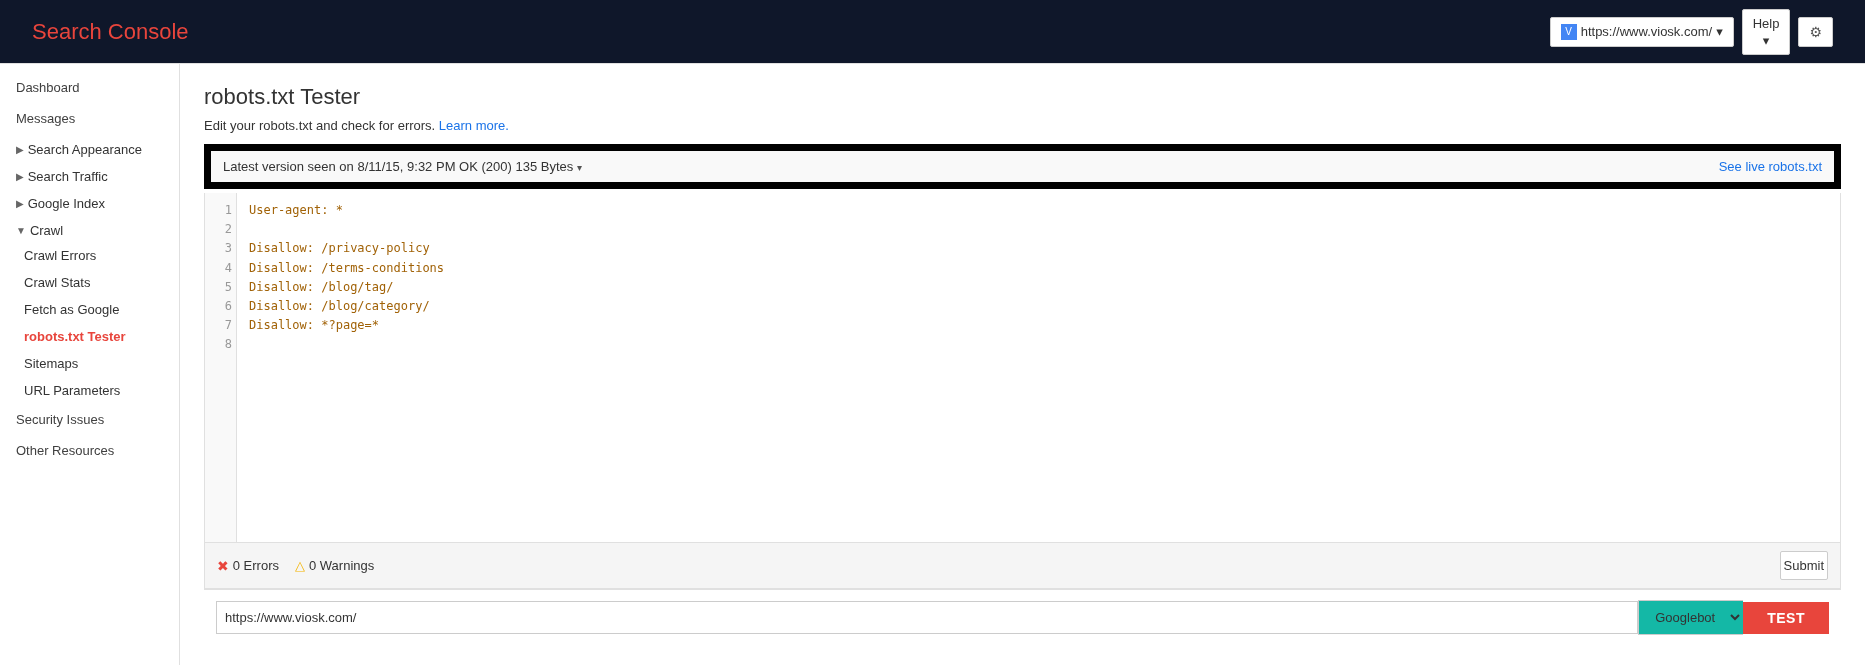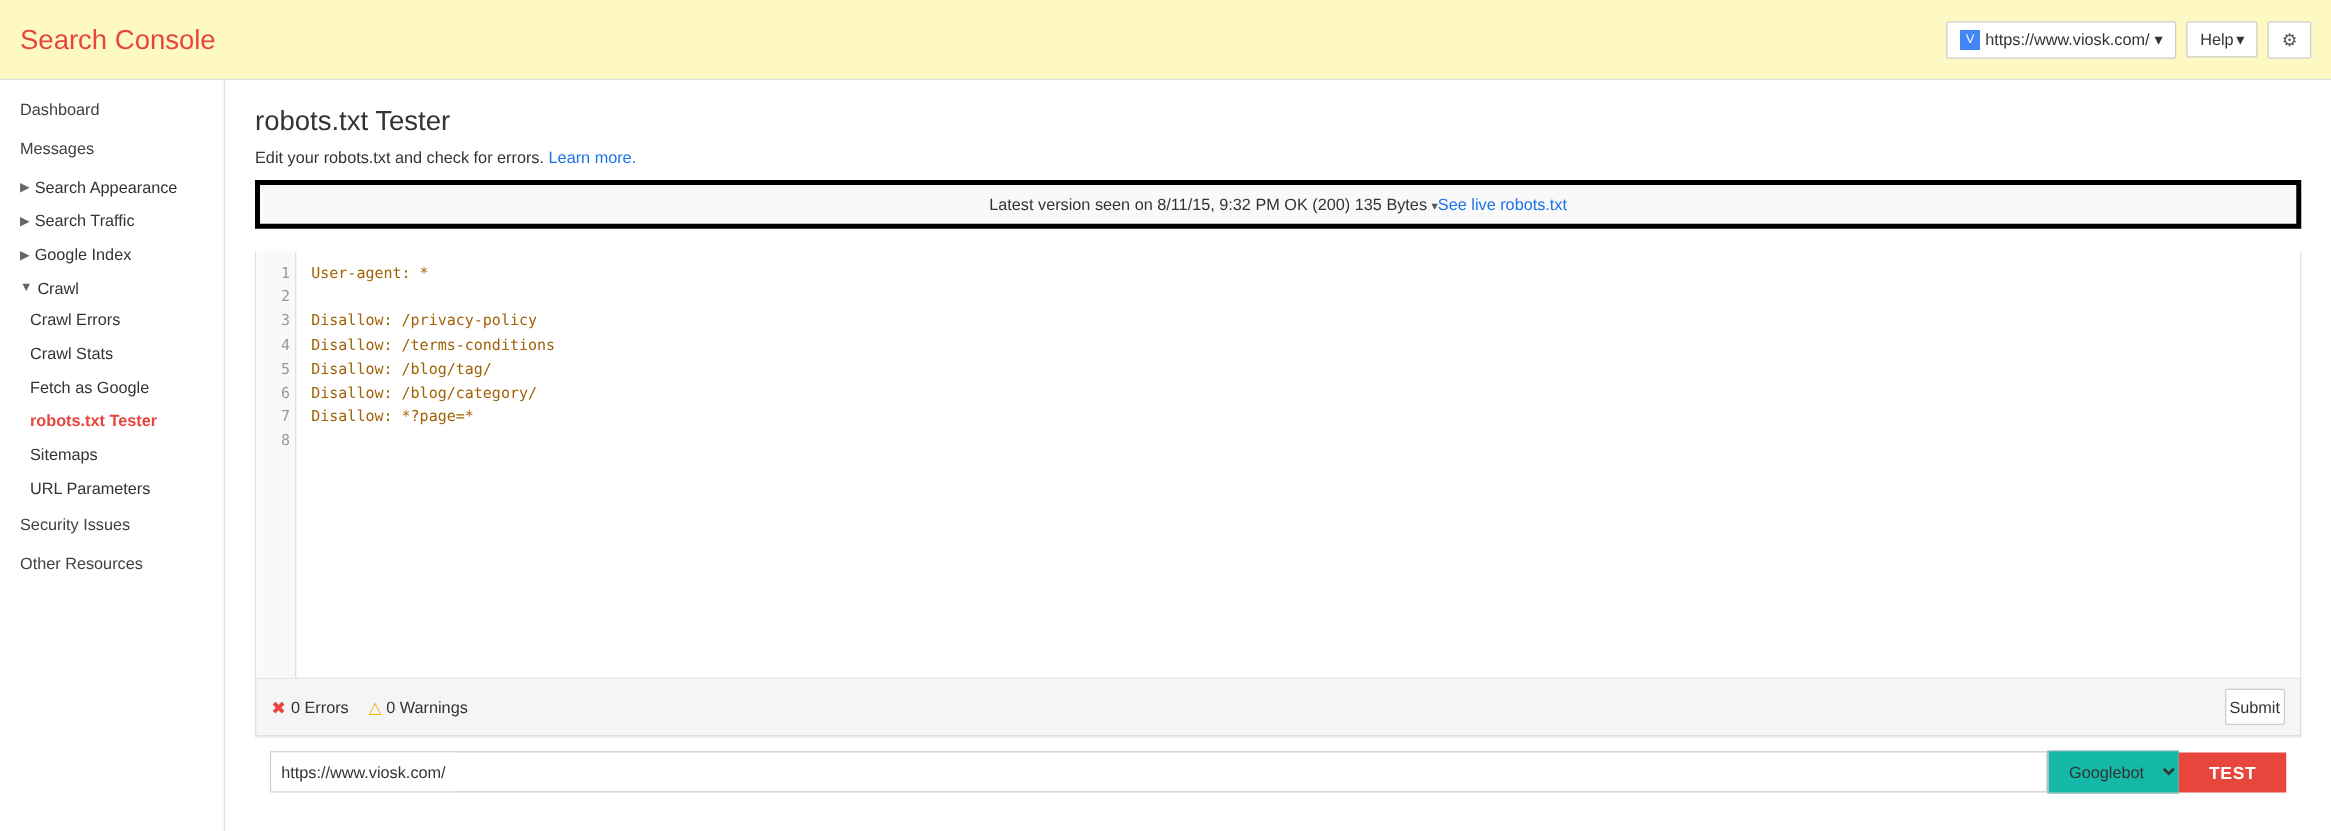--- a/index.html
+++ b/index.html
@@ -1,22 +1,22 @@
 <!DOCTYPE html>
 <html><head>
   <meta charset="utf-8">
   <style>
     * { box-sizing: border-box; margin: 0; padding: 0; }
     body { font-family: Arial, sans-serif; font-size: 13px; color: #333; background: #fff; display: flex; flex-direction: column; height: 665px; overflow: hidden; }
 
     
     .header {
       display: flex; align-items: center; justify-content: space-between;
-      background: #fef9c3; border-bottom: 1px solid #e0e0e0;
-      padding: 0 16px; height: 64px; min-height: 64px; gap: 12px;
+      background: #0f172a; border-bottom: 1px solid #e0e0e0;
+      padding: 0 32px; height: 64px; min-height: 64px; gap: 12px;
     }
     .header-title {
       color: #e8453c; font-size: 22px; font-weight: 400;
     }
     .header-right {
       display: flex; align-items: center; gap: 8px;
     }
     .site-dropdown {
       display: flex; align-items: center; gap: 4px;
       border: 1px solid #ccc; border-radius: 2px;
@@ -25,20 +25,21 @@
     }
     .site-dropdown .favicon {
       width: 16px; height: 16px; background: #4285f4;
       display: inline-block; font-size: 10px; color: #fff; text-align: center; line-height: 16px;
     }
     .help-btn {
       display: flex; align-items: center; gap: 2px;
       border: 1px solid #ccc; border-radius: 2px;
       padding: 6px 10px; cursor: pointer; font-size: 13px; color: #333;
       background: #fff;
+      flex-direction: column;
     }
     .gear-btn {
       border: 1px solid #ccc; border-radius: 2px;
       padding: 6px 10px; cursor: pointer; font-size: 14px; color: #555;
       background: #fff;
     }
 
     
     .layout {
       display: flex; flex: 1; overflow: hidden;
@@ -72,23 +73,23 @@
     }
     .page-title {
       font-size: 22px; font-weight: 400; margin-bottom: 8px; color: #333;
     }
     .subtitle {
       font-size: 13px; color: #333; margin-bottom: 11px;
     }
     .subtitle a { color: #1a73e8; text-decoration: none; }
 
     .version-bar {
-      display: flex; align-items: center; justify-content: center;
-      background: #f9f9f9; border: 4px solid #000000; padding: 8px 12px;
-      margin-bottom: 18px;
+      display: flex; align-items: center; justify-content: space-between;
+      background: #f9f9f9; border: 7px solid #000000; padding: 8px 12px;
+      margin-bottom: 4px;
     }
     .version-text { font-size: 13px; color: #333; }
     .version-text .dropdown-arrow { font-size: 10px; color: #555; }
     .see-live-link { color: #1a73e8; font-size: 13px; text-decoration: none; }
 
     .editor-container {
       border: 1px solid #e0e0e0; border-top: none;
       flex: 1; overflow: hidden; position: relative;
     }
     .editor {

